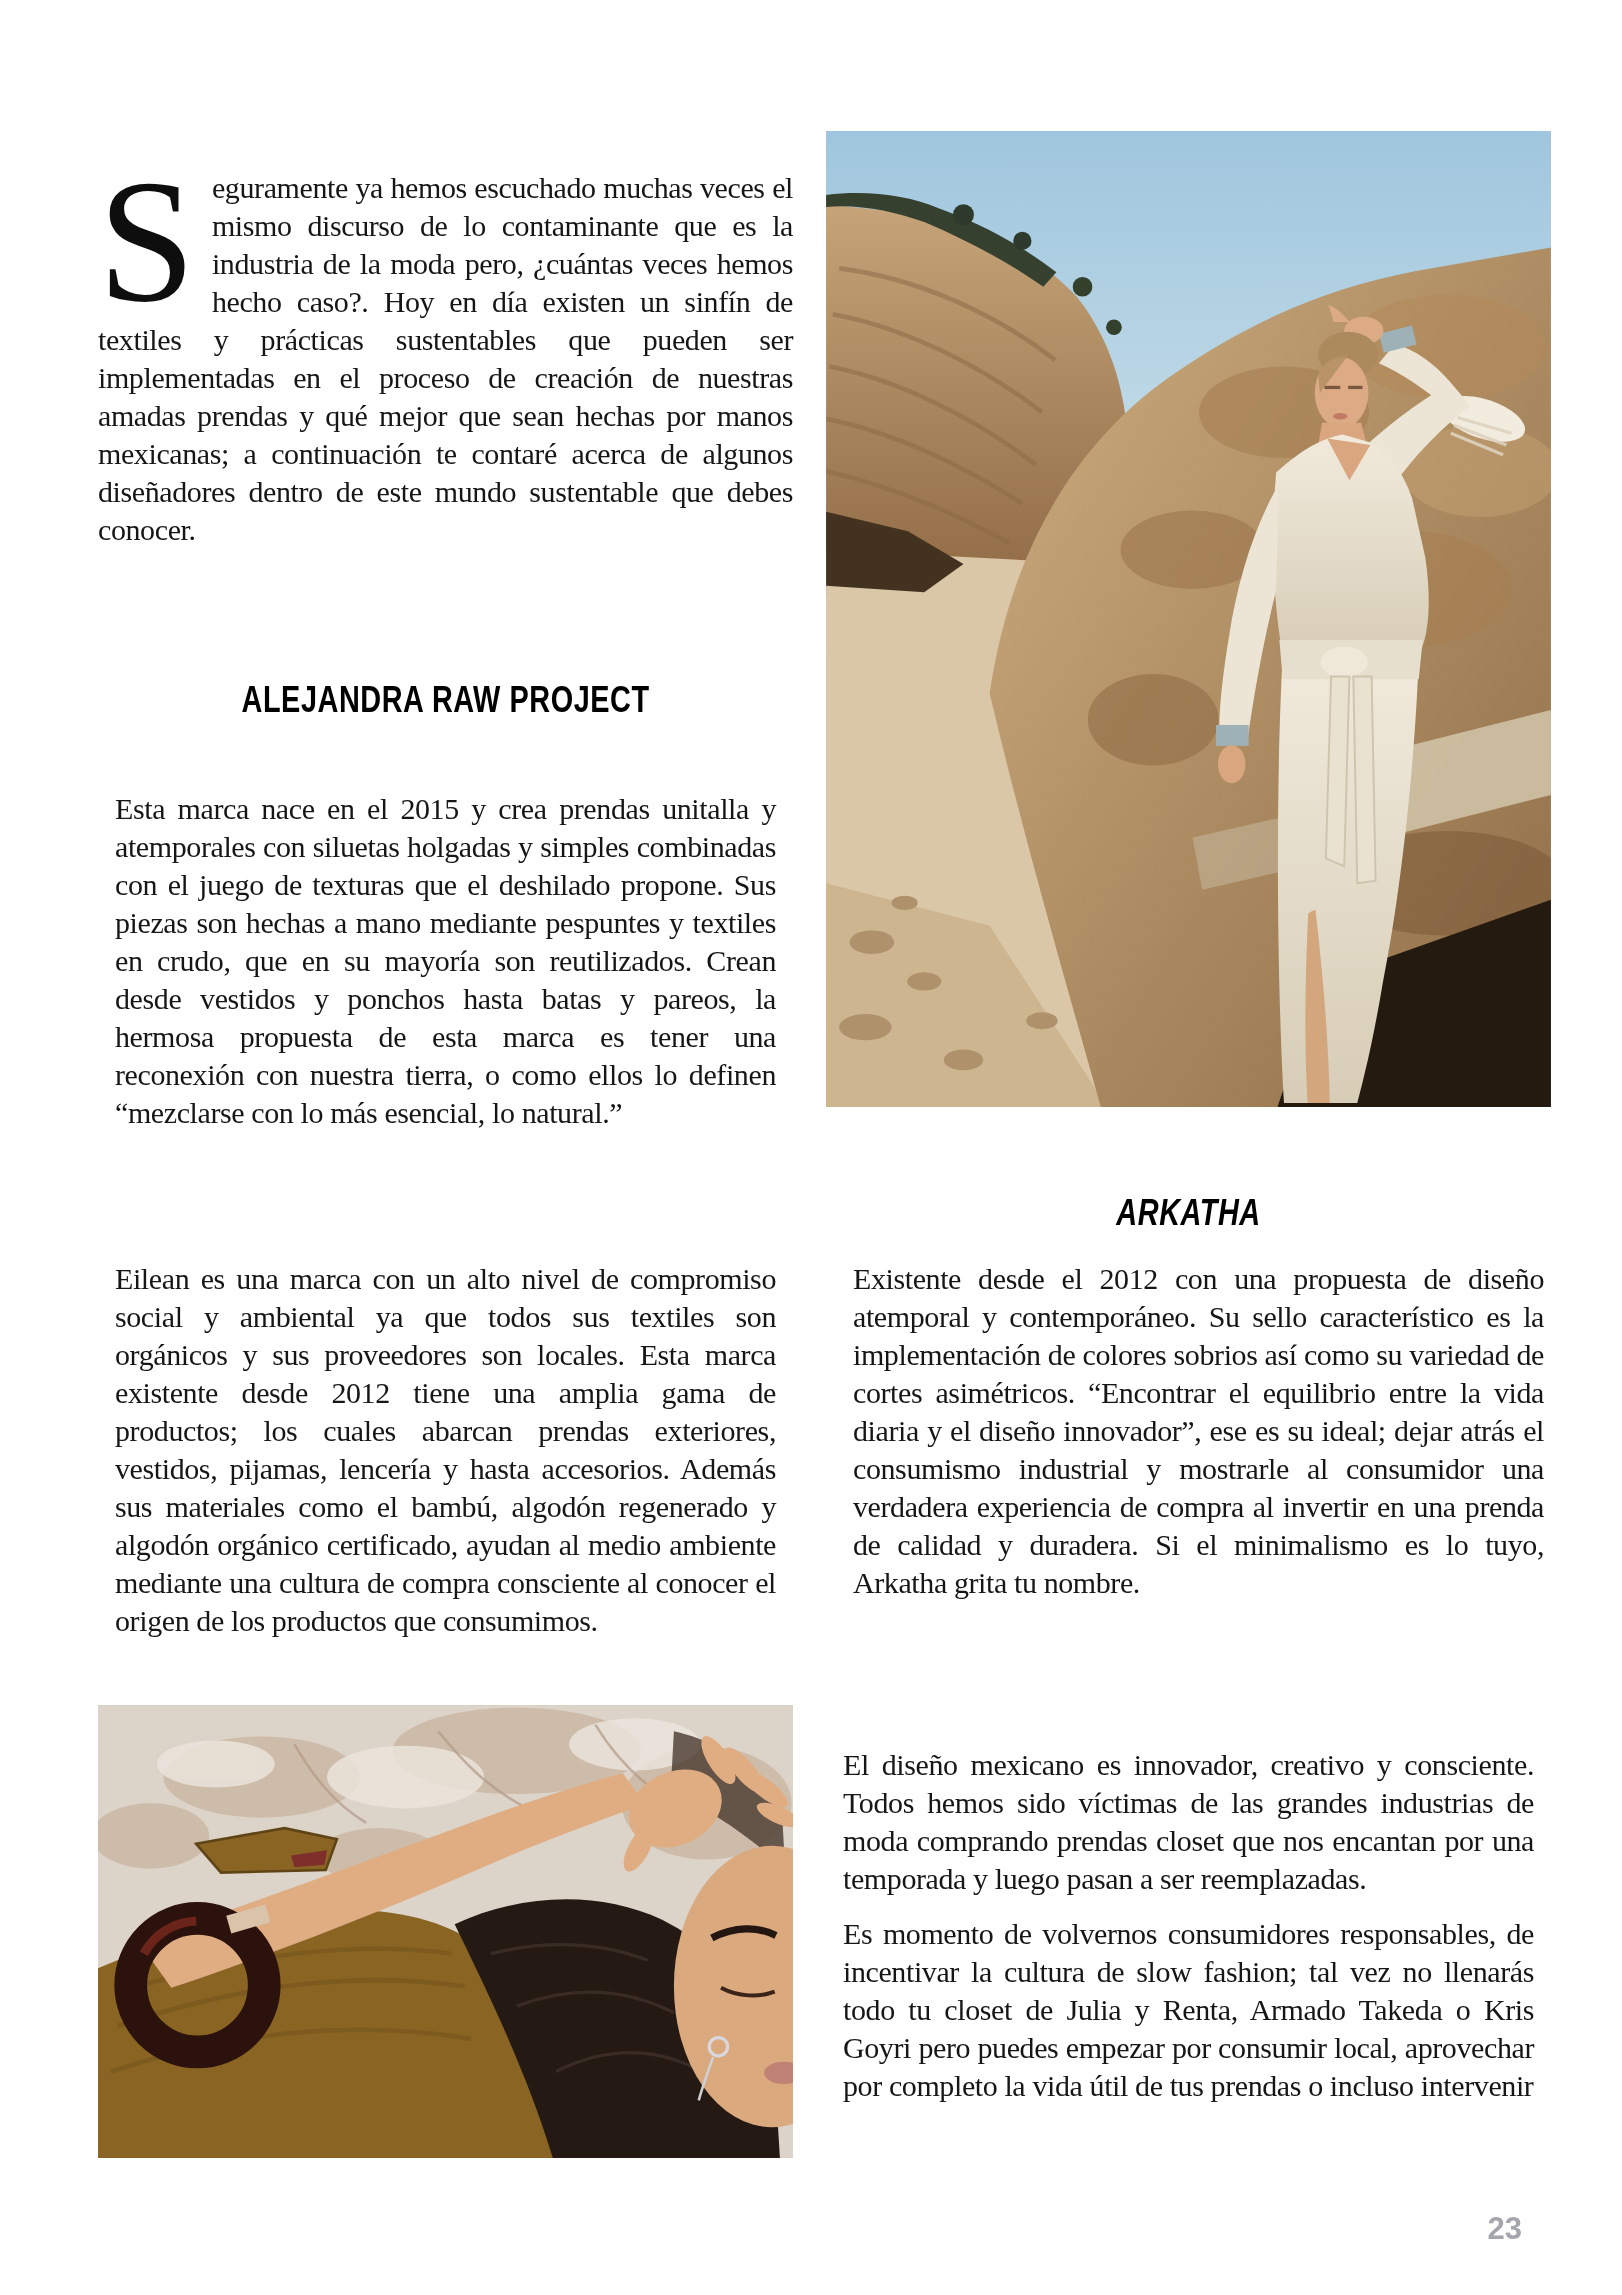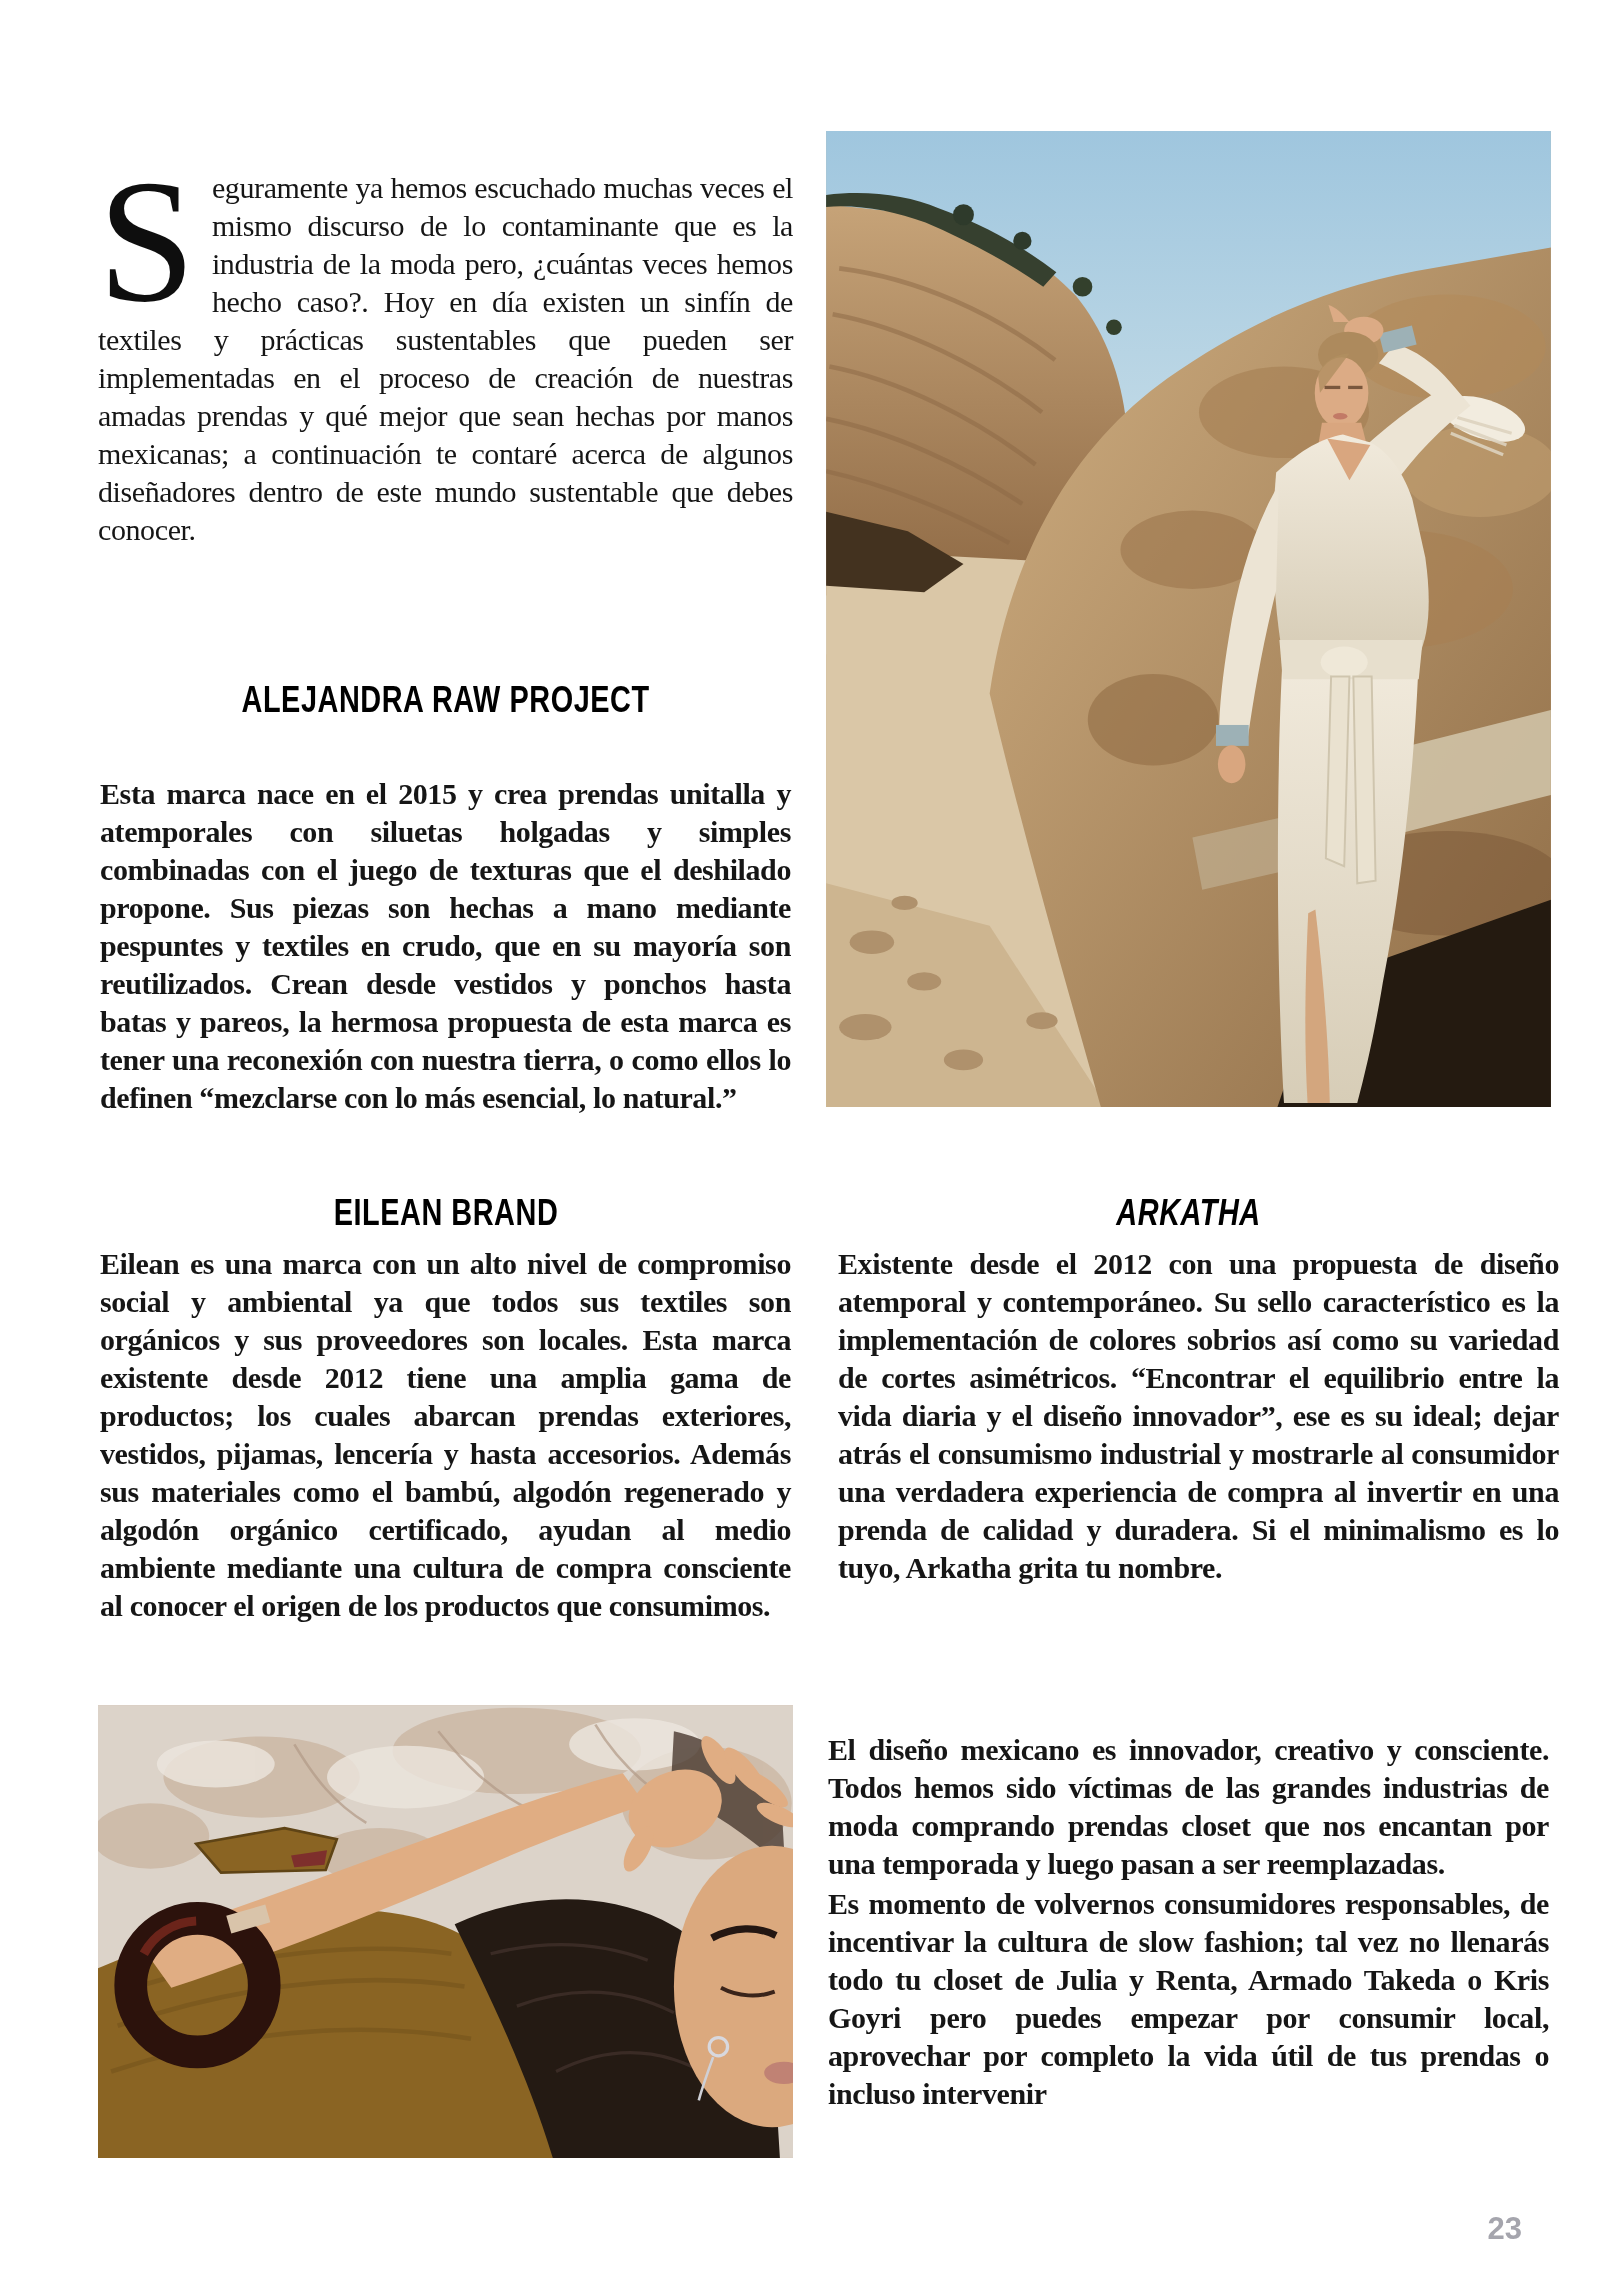--- a/index.html
+++ b/index.html
@@ -1,21 +1,21 @@
 <!DOCTYPE html>
 <html style="font-size:10.5px"><head>
 <meta charset="utf-8">
 <style>
   html,body{margin:0;padding:0;background:#ffffff;}
   #page{position:relative;width:1623px;height:2295px;background:#ffffff;overflow:hidden;
         font-family:"Liberation Serif",serif;color:#161616;}
 
   .body-text{font-size:30px;line-height:38px;text-align:justify;letter-spacing:-0.4px;
              color:#161616;position:absolute;}
-  .body-text p{margin:2px;font-weight:bold;}
+  .body-text p{margin:17px;}
 
   .dropcap{float:left;font-size:175px;line-height:126px;padding:9.2px 17px 0 0;
            font-family:"Liberation Serif",serif;color:#0e0e0e;}
 
   .section-heading{position:absolute;text-align:center;
                    font-family:"Liberation Sans",sans-serif;font-weight:bold;
                    font-size:37px;line-height:39px;color:#000000;}
   .section-heading .cond{display:inline-block;transform:scaleX(0.78);transform-origin:center;
                          letter-spacing:0.7px;white-space:nowrap;}
 
@@ -143,23 +143,20 @@
     </svg>
   </div>
 
   <h2 class="section-heading" style="left:98px;top:649px;width:695px;">
     <span class="cond">ALEJANDRA RAW PROJECT</span>
   </h2>
   <div class="body-text" style="left:98px;top:773px;width:695px;">
     <p>Esta marca nace en el 2015 y crea prendas unitalla y atemporales con siluetas holgadas y simples combinadas con el juego de texturas que el deshilado propone. Sus piezas son hechas a mano mediante pespuntes y textiles en crudo, que en su mayoría son reutilizados. Crean desde vestidos y ponchos hasta batas y pareos, la hermosa propuesta de esta marca es tener una reconexión con nuestra tierra, o como ellos lo definen “mezclarse con lo más esencial, lo natural.”</p>
   </div>
 
-  <h2 class="section-heading" style="left:98px;top:1162px;width:695px;">
-    <span class="cond">EILEAN BRAND</span>
-  </h2>
   <h2 class="section-heading" style="left:826px;top:1162px;width:725px;font-style:italic;">
     <span class="cond">ARKATHA</span>
   </h2>
 
   <div class="body-text" style="left:98px;top:1243px;width:695px;">
     <p>Eilean es una marca con un alto nivel de compromiso social y ambiental ya que todos sus textiles son orgánicos y sus proveedores son locales. Esta marca existente desde 2012 tiene una amplia gama de productos; los cuales abarcan prendas exteriores, vestidos, pijamas, lencería y hasta accesorios. Además sus materiales como el bambú, algodón regenerado y algodón orgánico certificado, ayudan al medio ambiente mediante una cultura de compra consciente al conocer el origen de los productos que consumimos.</p>
   </div>
   <div class="body-text" style="left:836px;top:1243px;width:725px;">
     <p>Existente desde el 2012 con una propuesta de diseño atemporal y contemporáneo. Su sello característico es la implementación de colores sobrios así como su variedad de cortes asimétricos. “Encontrar el equilibrio entre la vida diaria y el diseño innovador”, ese es su ideal; dejar atrás el consumismo industrial y mostrarle al consumidor una verdadera experiencia de compra al invertir en una prenda de calidad y duradera. Si el minimalismo es lo tuyo, Arkatha grita tu nombre.</p>
   </div>

